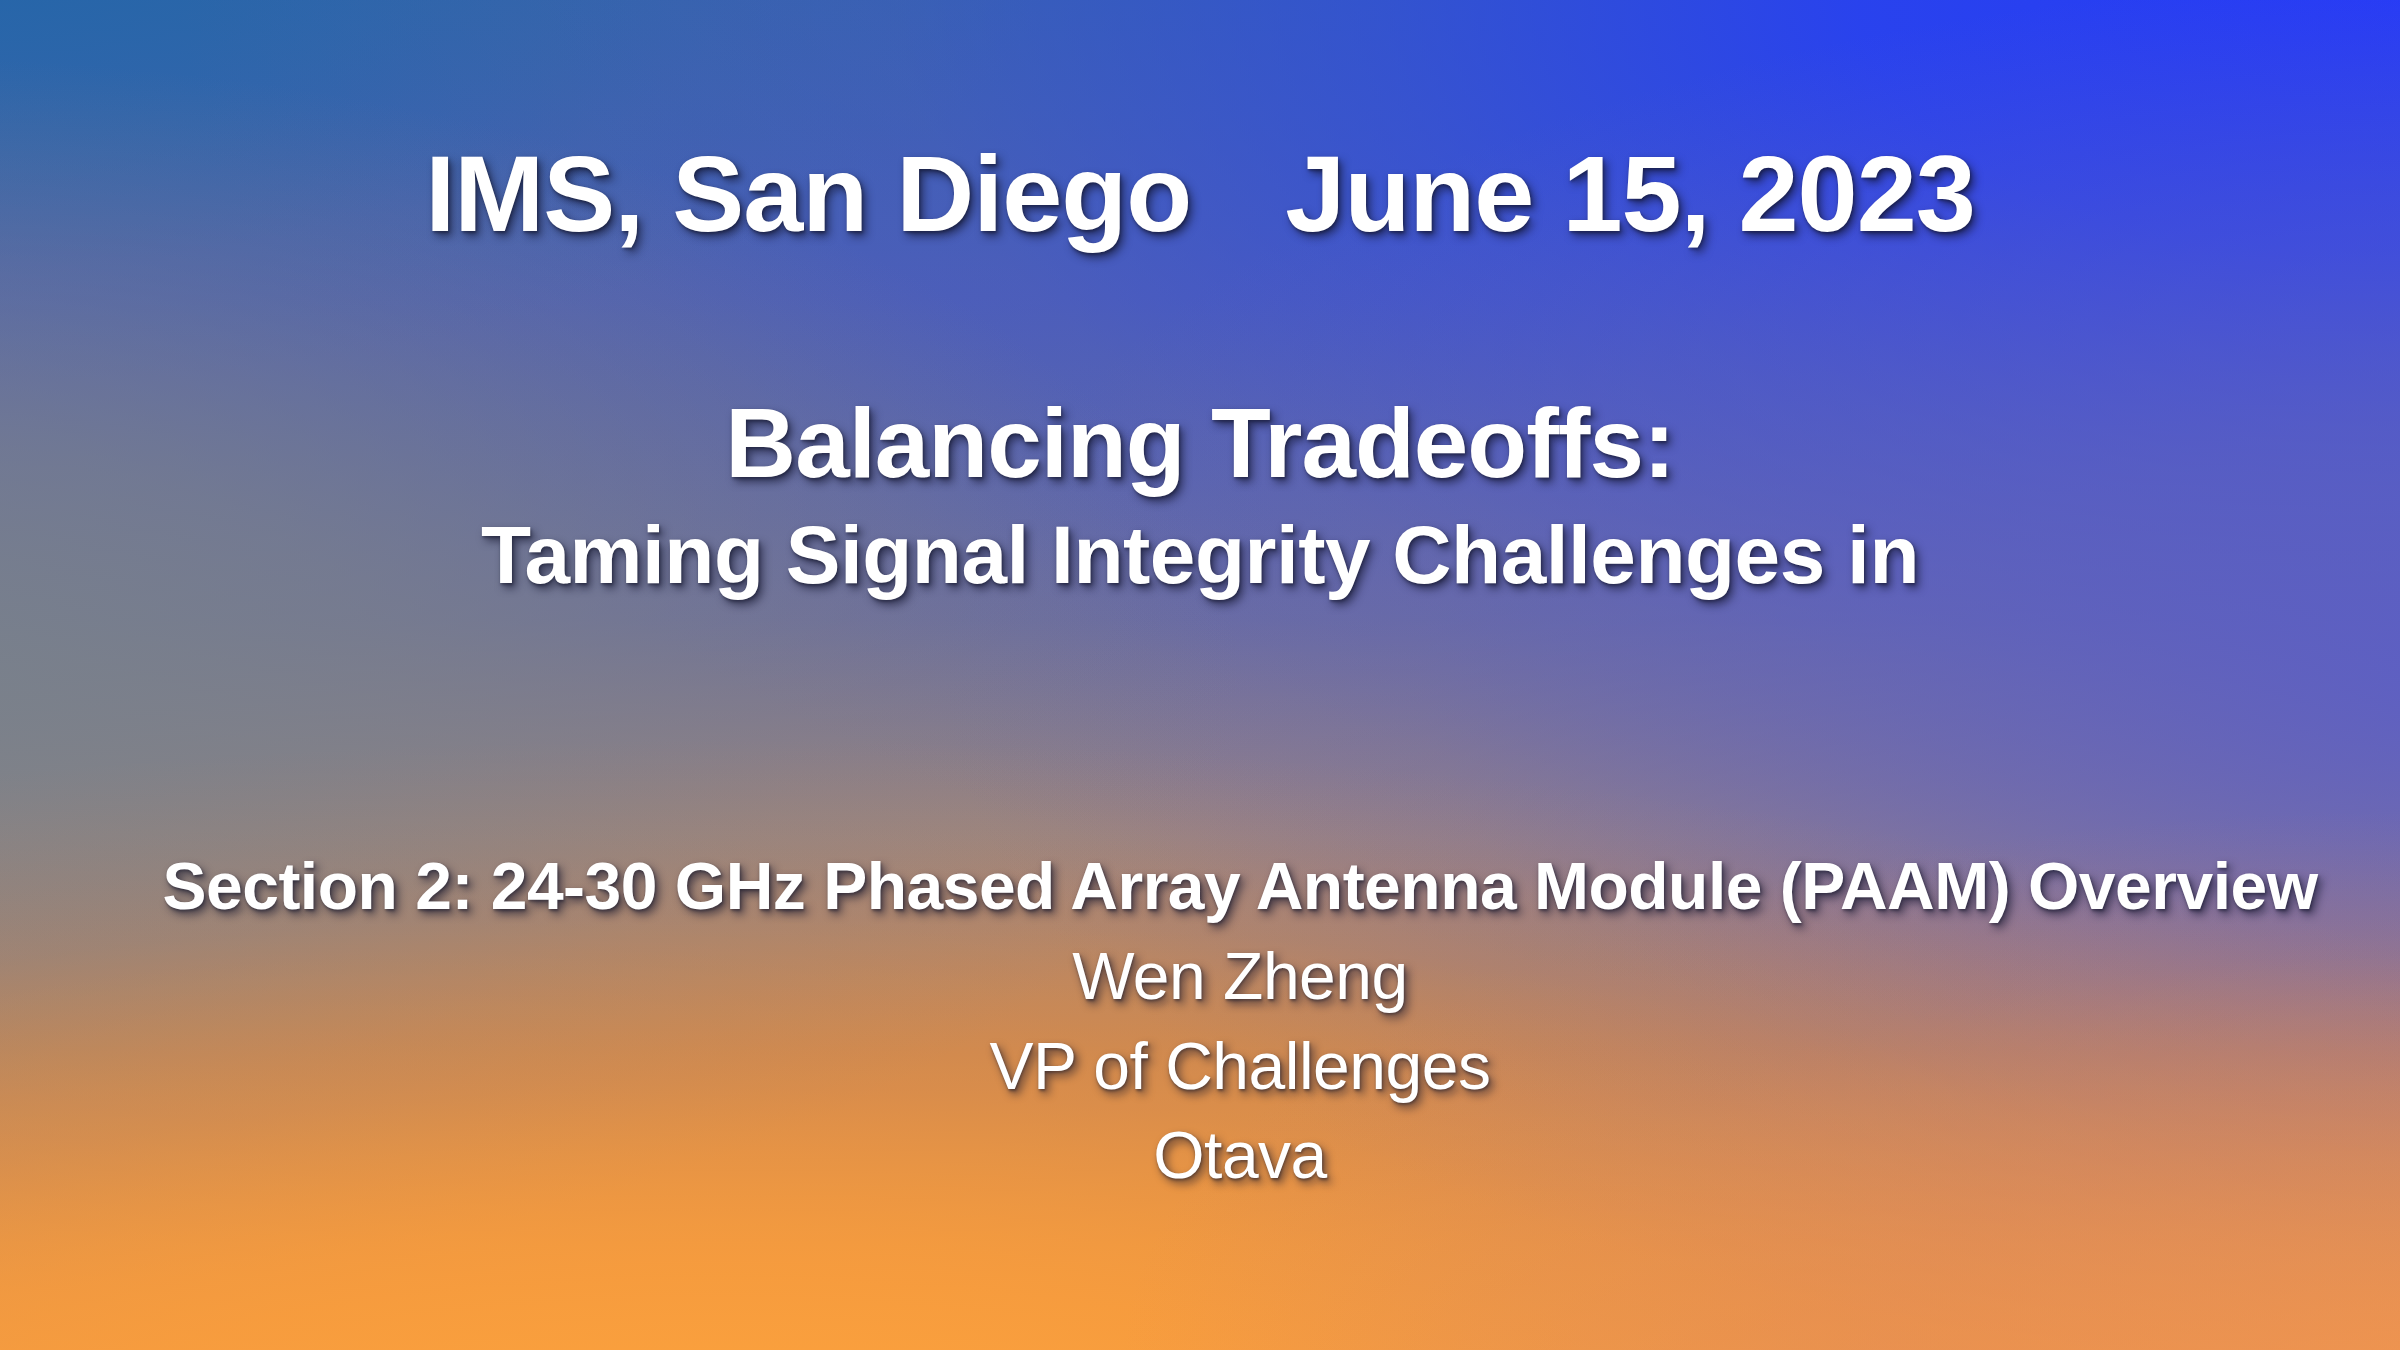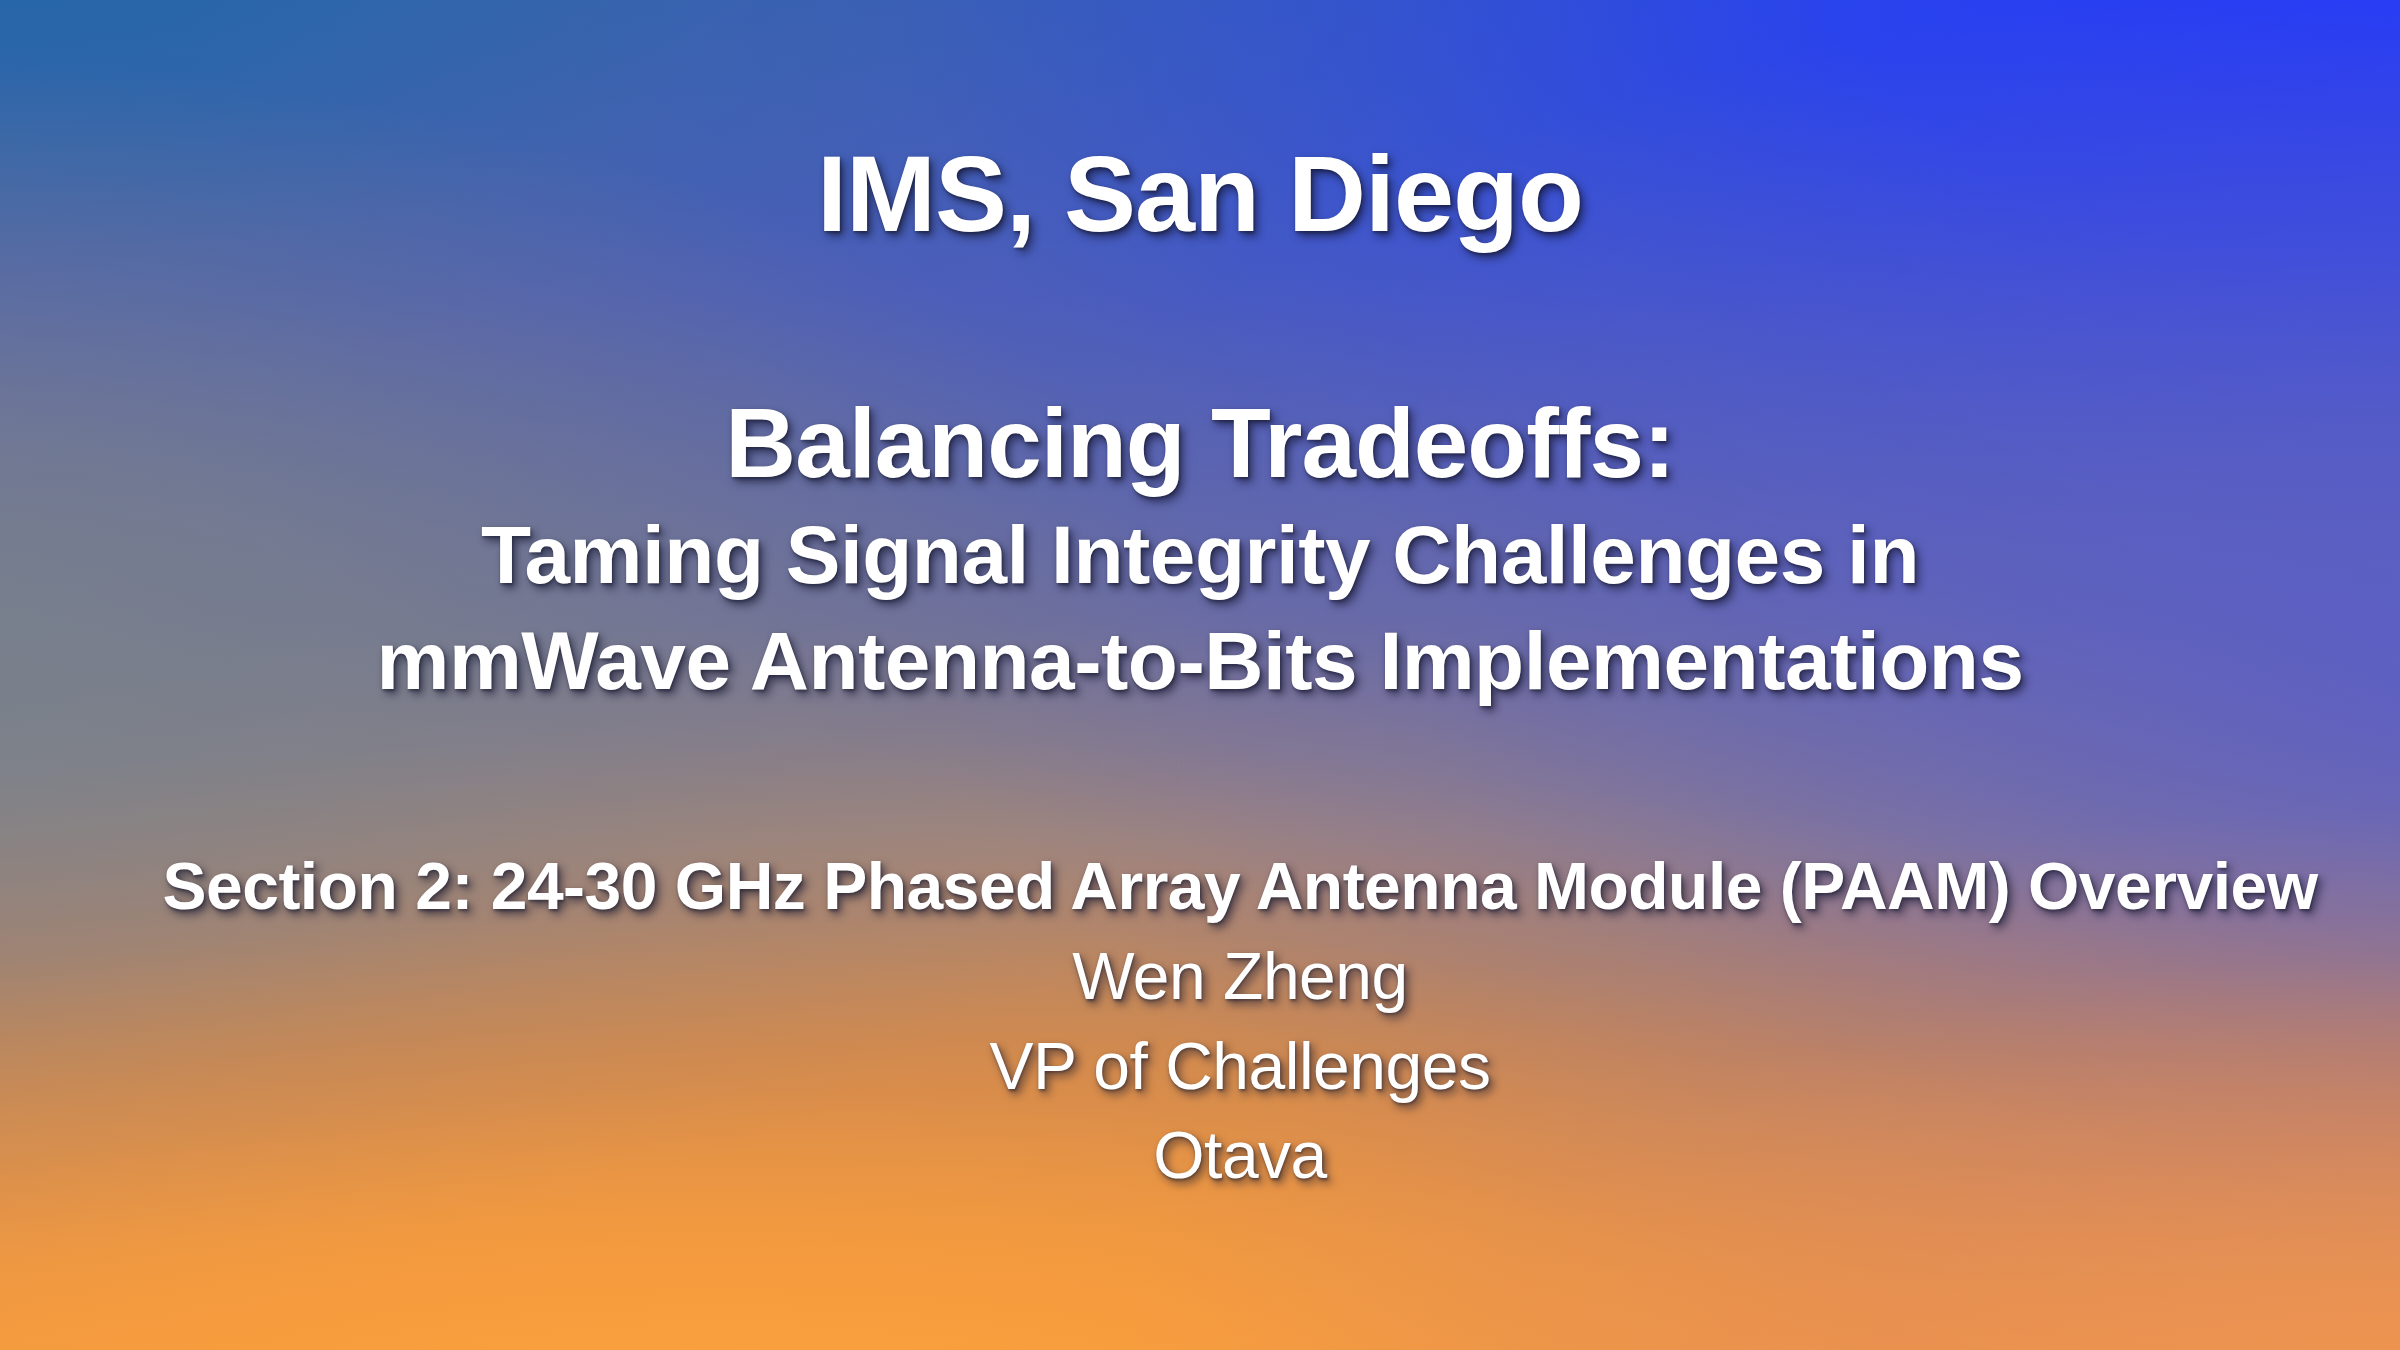--- a/index.html
+++ b/index.html
@@ -190,26 +190,26 @@
   <div class="bg-layer bg-blue-tr"></div>
   <div class="bg-layer bg-violet-r"></div>
   <div class="bg-layer bg-grey-l"></div>
   <div class="bg-layer bg-orange-b"></div>
   <div class="bg-layer bg-orange-br"></div>
 
   <div id="content">
 
     <div id="header-row">
       <div class="header-text txt">IMS, San Diego</div>
+      <div class="header-text txt">June 15, 2023</div>
     </div>
 
     <div id="title-block">
       <div id="main-title" class="txt">Balancing Tradeoffs:</div>
       <div class="subtitle-line txt">Taming Signal Integrity Challenges in</div>
-      <div class="subtitle-line txt">mmWave Antenna-to-Bits Implementations</div>
     </div>
 
     <div id="presenter-block">
       <div id="section-line" class="txt">Section 2: 24-30 GHz Phased Array Antenna Module (PAAM) Overview</div>
       <div class="presenter-line txt">Wen Zheng</div>
       <div class="presenter-line txt">VP of Challenges</div>
       <div class="presenter-line txt">Otava</div>
     </div>
 
   </div>

